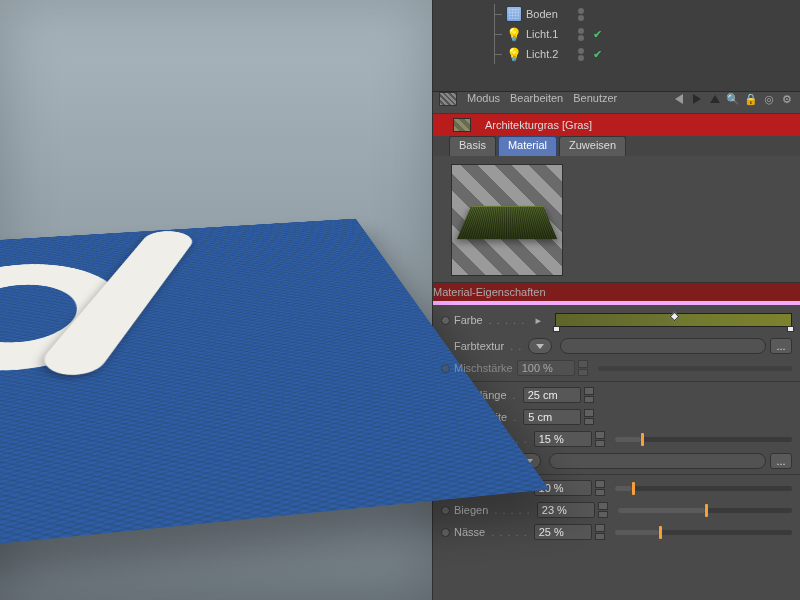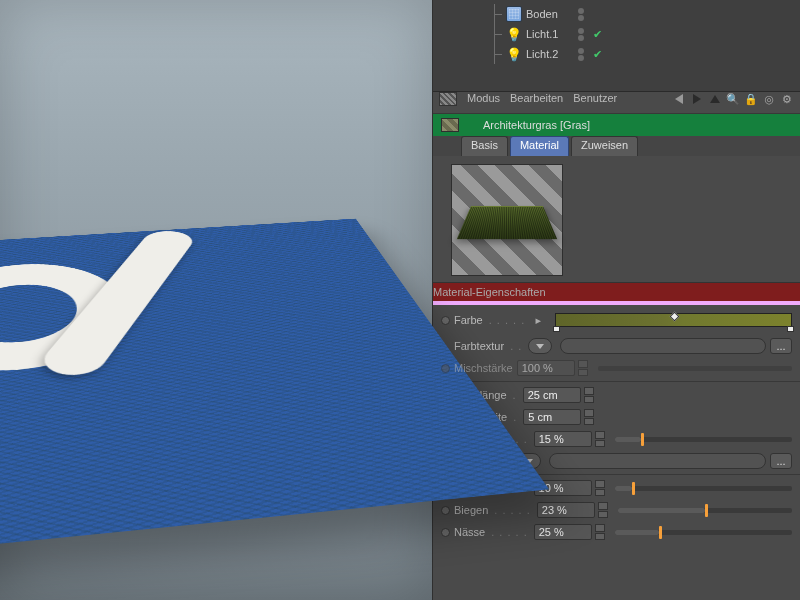--- a/index.html
+++ b/index.html
@@ -28,25 +28,25 @@
   
   .modebar{display:flex;align-items:flex-start;height:22px;background:#4a4a4a;border-bottom:1px solid #383838;padding:0 6px;gap:10px}
   .modebar .patterns{width:18px;height:14px;background:repeating-linear-gradient(45deg,#888 0 2px,#555 2px 4px);border:1px solid #333}
   .modebar .item{color:#bbb;}
   .nav-icons{margin-left:auto;display:flex;gap:4px;align-items:center}
   .mini-ico{width:14px;height:14px;display:flex;align-items:center;justify-content:center;color:#aaa}
   .arrow-left{width:0;height:0;border-top:5px solid transparent;border-bottom:5px solid transparent;border-right:8px solid #999}
   .arrow-right{width:0;height:0;border-top:5px solid transparent;border-bottom:5px solid transparent;border-left:8px solid #2a2a2a}
   .arrow-up{width:0;height:0;border-left:5px solid transparent;border-right:5px solid transparent;border-bottom:8px solid #2a2a2a}
   
-  .title-row{display:flex;align-items:center;height:22px;padding:0 8px;gap:24px;background:#15803d}
+  .title-row{display:flex;align-items:center;height:22px;padding:0 20px;gap:14px;background:#b91c1c}
   .title-swatch{width:18px;height:14px;background:repeating-linear-gradient(45deg,#8b8b6a 0 4px,#6a6a4f 4px 8px);border:1px solid #2e2e2e}
   .title-label{color:#ddd}
   
-  .inner-tabs{display:flex;height:20px;padding-left:28px;gap:2px;background:#454545}
+  .inner-tabs{display:flex;height:20px;padding-left:16px;gap:2px;background:#454545}
   .itab{padding:2px 9px;border-radius:3px 3px 0 0;background:#5a5a5a;color:#ddd;border:1px solid #333;border-bottom:none}
   .itab.sel{background:#5b79b8;color:#fff;border-color:#2f4576}
   
   .preview-wrap{padding:8px 8px 6px 18px}
   .preview{width:112px;height:112px;background:repeating-linear-gradient(45deg,#9a9a9a 0 12px,#6a6a6a 12px 24px);border:1px solid #2e2e2e;display:flex;align-items:center;justify-content:center}
   .grass-prev{width:84px;height:56px;background:linear-gradient(180deg,#566a2b,#2d3a16);transform:perspective(140px) rotateX(55deg);box-shadow:0 4px 8px rgba(0,0,0,.4);border-top:2px solid #697b34;position:relative}
   .grass-prev::after{content:"";position:absolute;inset:0;background:repeating-linear-gradient(90deg,transparent 0 1px,#2228 1px 2px);mix-blend-mode:overlay}
   
   .sect-label{background:#7f1d1d;color:#aaa;padding:3px 0;border-top:1px solid #333;border-bottom:4px solid #f0abfc}
   .props{padding:4px 8px 0}

